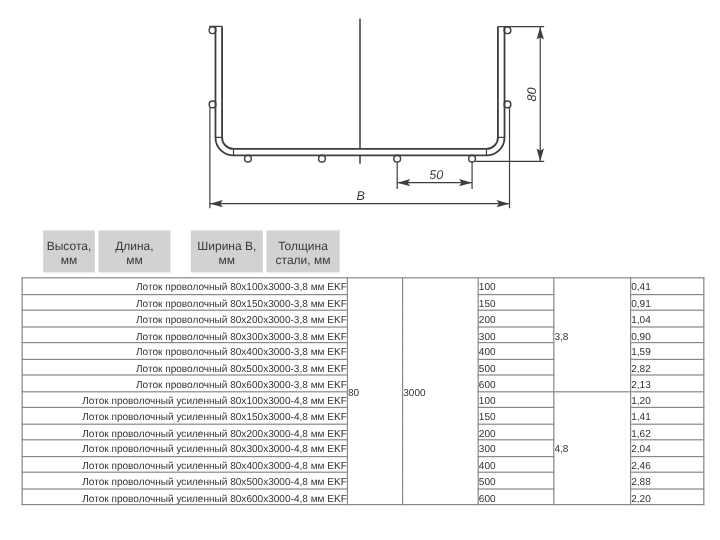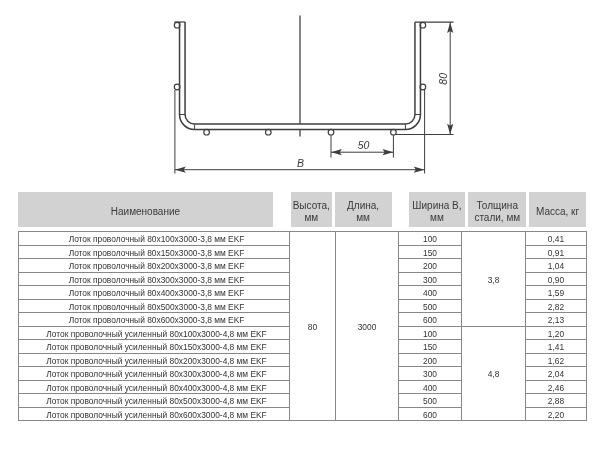--- a/index.html
+++ b/index.html
@@ -2,22 +2,22 @@
 <html><head>
 <meta charset="utf-8">
 <style>
   html,body{margin:0;padding:0;background:#fff;width:600px;height:450px;overflow:hidden;}
   body{font-family:"Liberation Sans", sans-serif;}
   #stage{position:relative;width:600px;height:366px;background:#fff;}
   #hdr{position:absolute;left:18px;top:192px;width:568px;height:35px;display:flex;}
   #hdr .hc{background:#d2d2d2;color:#3a3a3a;font-size:10px;display:flex;align-items:center;justify-content:center;text-align:center;line-height:12.3px;padding-top:5px;box-sizing:border-box;}
   #tbl{position:absolute;left:18px;top:231px;border-collapse:collapse;table-layout:fixed;width:568px;}
   #tbl td{border:1px solid #888;font-size:8.4px;color:#333;padding:1.5px 0 0 0;height:11px;vertical-align:middle;white-space:nowrap;overflow:hidden;}
-  #tbl td.n{text-align:center;padding-left:5px;}
-  #tbl td.c{text-align:center;}
+  #tbl td.n{text-align:right;padding-left:5px;}
+  #tbl td.c{text-align:left;}
 </style>
 </head>
 <body>
 <div id="stage">
 
 <svg id="drw" width="600" height="192" viewBox="0 0 600 192" style="position:absolute;left:0;top:0;" xmlns="http://www.w3.org/2000/svg">
   <defs>
     <path id="arr" d="M0 0 L10.6 -3.1 L8.6 0 L10.6 3.1 Z"></path>
   </defs>
   <g fill="none" stroke="#3e3e3e" stroke-width="1.2">
@@ -78,31 +78,29 @@
   </g>
   <g fill="#3e3e3e" stroke="none">
     <use href="#arr" transform="translate(175.1 169.7)"></use>
     <use href="#arr" transform="translate(424.4 169.7) rotate(180)"></use>
   </g>
   <text x="300.5" y="167" fill="#3a3a3a" font-size="10.5" font-style="italic" text-anchor="middle">B</text>
 </svg>
 
 <div id="hdr">
 
-  <div class="hc" style="width:269px;">Наименование</div>
 
   <div class="hc" style="width:43px;margin-left:18px;text-align:center;">Высота,<br>мм</div>
 
   <div class="hc" style="width:60px;margin-left:3px;">Длина,<br>мм</div>
 
   <div class="hc" style="width:60px;margin-left:17px;">Ширина B,<br>мм</div>
 
   <div class="hc" style="width:61px;margin-left:3px;">Толщина<br>стали, мм</div>
 
-  <div class="hc" style="width:60px;margin-left:3px;">Масса, кг</div>
 </div>
 
 <table id="tbl">
 <colgroup>
         <col style="width:271px">
         <col style="width:46px">
         <col style="width:63px">
         <col style="width:63px">
         <col style="width:64px">
         <col style="width:61px">

